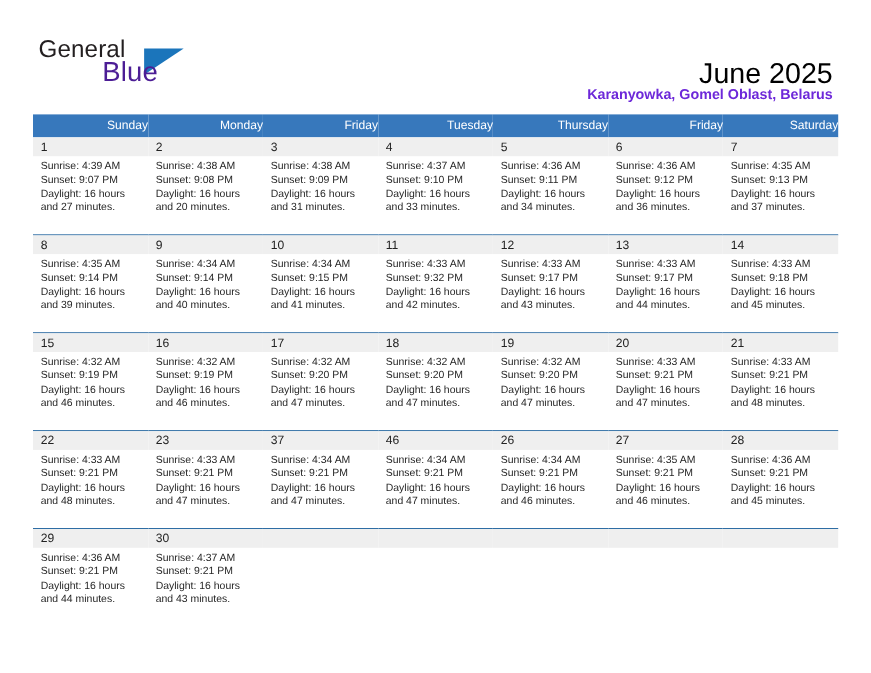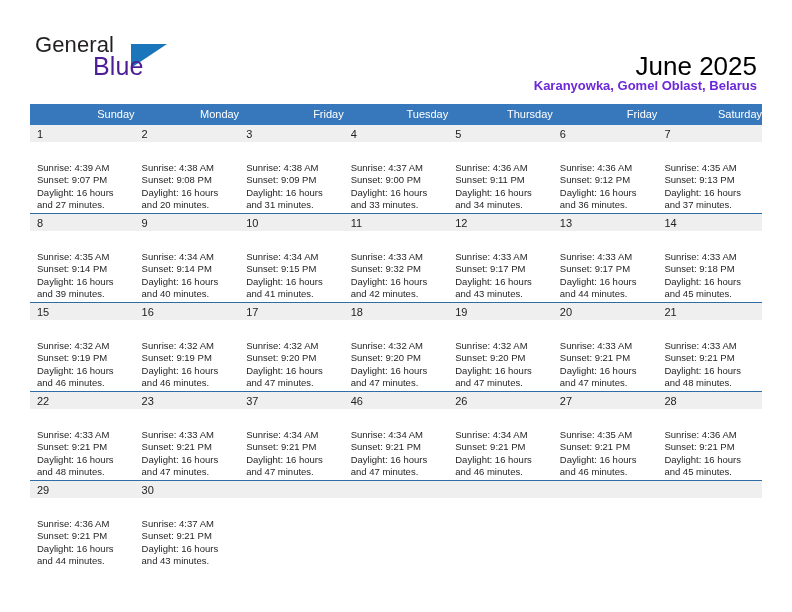--- a/index.html
+++ b/index.html
@@ -109,21 +109,21 @@
   .daynum {
     height: 17px;
     background: #efefef;
     font-size: 11px;
     color: #222222;
     padding: 3px 0 0 7px;
     line-height: 13px;
   }
   .cell.empty .daynum { color: transparent; }
   .info {
-    padding: 20px 6px 0 7px;
+    padding: 4px 6px 0 7px;
     font-size: 9.5px;
     color: #262626;
     line-height: 12.4px;
   }
   .info div { white-space: nowrap; }
 </style>
 </head>
 <body>
 
 <div id="page">
@@ -194,21 +194,21 @@
                 <div>Daylight: 16 hours</div>
                 <div>and 31 minutes.</div>
               </div>
             </div>
           </td>
           <td>
             <div class="cell">
               <div class="daynum">4</div>
               <div class="info">
                 <div>Sunrise: 4:37 AM</div>
-                <div>Sunset: 9:00 PM</div>
+                <div>Sunset: 9:10 PM</div>
                 <div>Daylight: 16 hours</div>
                 <div>and 33 minutes.</div>
               </div>
             </div>
           </td>
           <td>
             <div class="cell">
               <div class="daynum">5</div>
               <div class="info">
                 <div>Sunrise: 4:36 AM</div>

